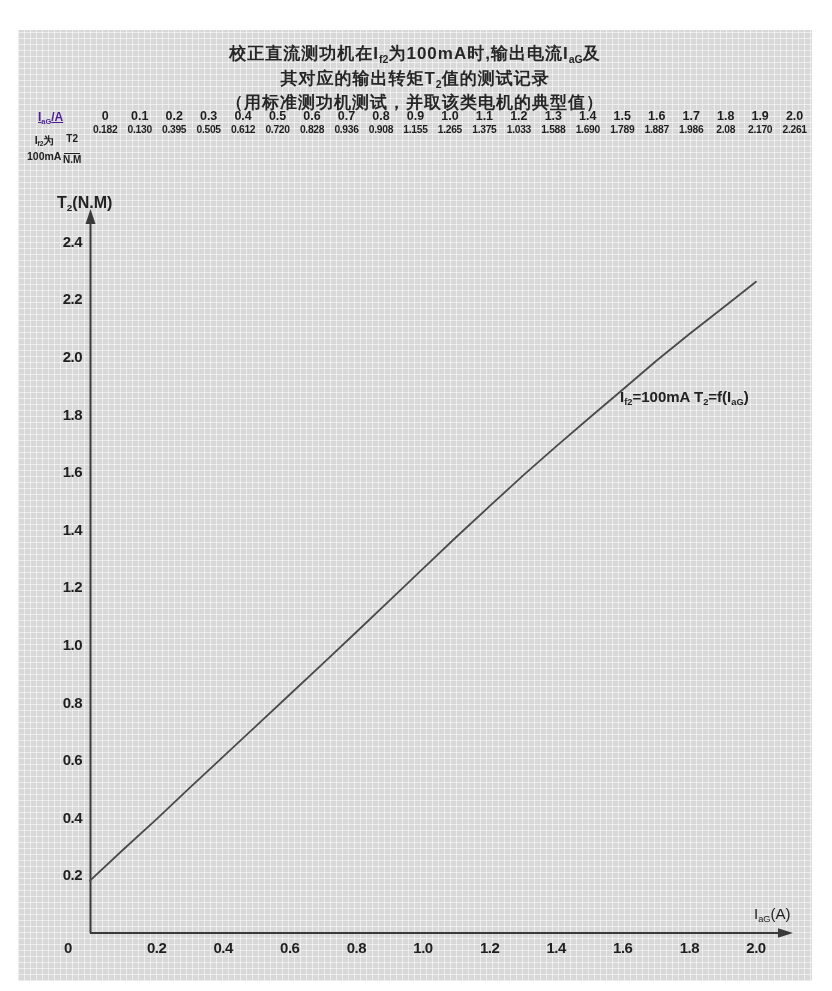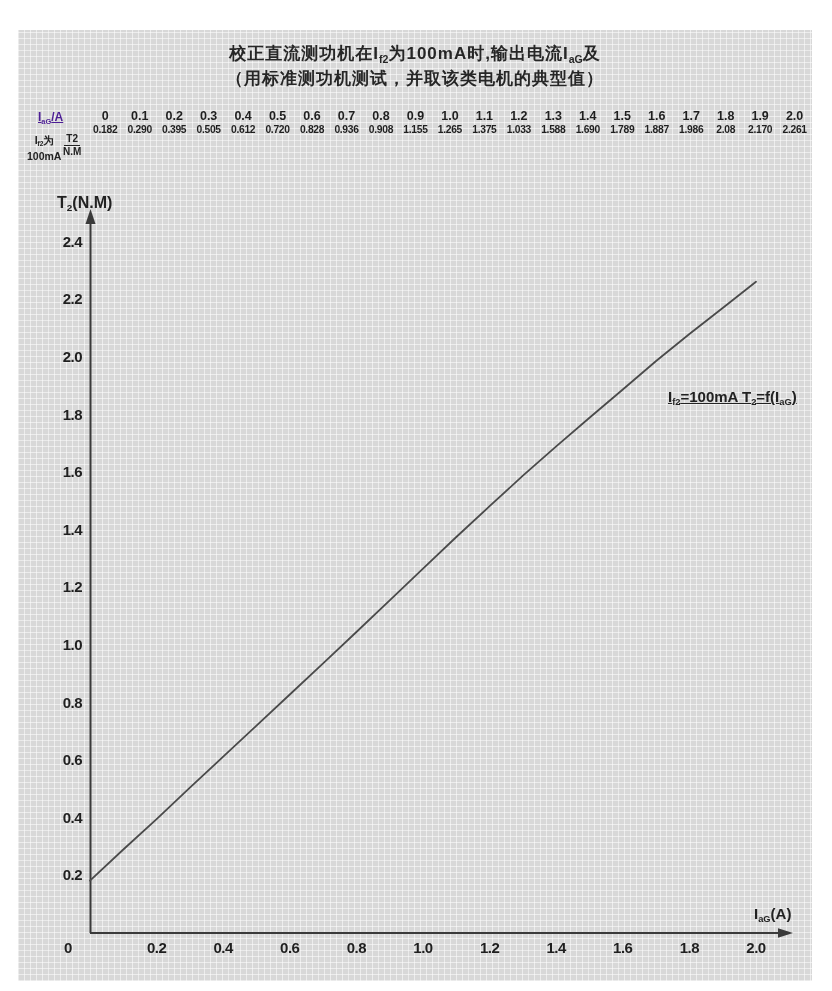--- a/index.html
+++ b/index.html
@@ -18,63 +18,64 @@
   }
   .title{
     position:absolute;left:18px;top:44px;width:794px;text-align:center;
     font-weight:bold;font-size:17px;line-height:20px;color:#262626;letter-spacing:1px;
   }
   .sub{font-size:62%;vertical-align:-0.35em;letter-spacing:0;}
   
   .tbl-row1-label{position:absolute;left:38px;top:110px;font-weight:bold;font-size:12px;color:#4c1d95;text-decoration:underline;}
   .tbl-row2-left{position:absolute;left:27px;top:134px;font-weight:bold;font-size:10.5px;line-height:12px;color:#222;text-align:center;}
   .tbl-frac{position:absolute;left:63px;top:133px;font-weight:bold;font-size:10px;line-height:11px;color:#222;text-align:center;}
-  .tbl-frac .top{border-bottom:1.4px solid #222;padding:0 2px 1px 2px;display:inline-block;}
+  .tbl-frac .top{border-bottom:1.4px solid #222;padding:0 2px 9px 2px;display:inline-block;}
   .tbl-cols{position:absolute;left:88px;top:108px;width:724px;height:56px;display:flex;}
   .tcol{flex:1 1 0;text-align:center;}
   .thead{font-weight:bold;font-size:12.5px;color:#1f1f1f;height:16px;line-height:16px;}
   .tval{font-weight:bold;font-size:10.3px;color:#1f1f1f;letter-spacing:-0.3px;}
   
   .chart-svg{position:absolute;left:0;top:0;}
   .ylab{position:absolute;left:57px;top:194px;font-weight:bold;font-size:16px;color:#222;}
-  .xlab{position:absolute;left:754px;top:905px;font-weight:bold;font-size:15px;color:#222;}
-  .curve-label{position:absolute;left:668px;top:388px;font-weight:bold;font-size:15px;color:#222;text-decoration:underline;}
+  .xlab{position:absolute;left:754px;top:905px;font-weight:normal;font-size:15px;color:#222;}
+  .curve-label{position:absolute;left:620px;top:388px;font-weight:bold;font-size:15px;color:#222;}
   .ytick{position:absolute;width:42px;text-align:right;font-weight:bold;font-size:15px;color:#1f1f1f;letter-spacing:-0.5px;}
   .xtick{position:absolute;width:40px;text-align:center;font-weight:bold;font-size:15px;color:#1f1f1f;letter-spacing:-0.5px;}
 </style>
 </head>
 <body>
 
 <div class="page">
 
   <div class="paper"></div>
 
   <div class="title">
     <div><span>校正直流测功机在I</span><span class="sub">f2</span><span>为100mA时,输出电流I</span><span class="sub">aG</span><span>及</span></div>
+    <div><span>其对应的输出转矩T</span><span class="sub">2</span><span>值的测试记录</span></div>
     <div>（用标准测功机测试，并取该类电机的典型值）</div>
   </div>
 
   <div>
     <div class="tbl-row1-label"><span>I</span><span class="sub">aG</span><span>/A</span></div>
     <div class="tbl-row2-left">
       <div><span>I</span><span class="sub">f2</span><span>为</span></div>
       <div>100mA</div>
     </div>
     <div class="tbl-frac">
       <div class="top">T2</div>
       <div>N.M</div>
     </div>
     <div class="tbl-cols" id="table-cols">
         <div class="tcol">
           <div class="thead">0</div>
           <div class="tval">0.182</div>
         </div>
         <div class="tcol">
           <div class="thead">0.1</div>
-          <div class="tval">0.290</div>
+          <div class="tval">0.130</div>
         </div>
         <div class="tcol">
           <div class="thead">0.2</div>
           <div class="tval">0.395</div>
         </div>
         <div class="tcol">
           <div class="thead">0.3</div>
           <div class="tval">0.505</div>
         </div>
         <div class="tcol">

